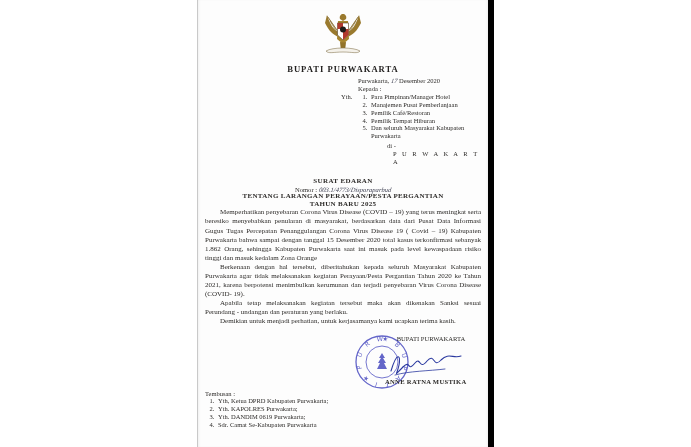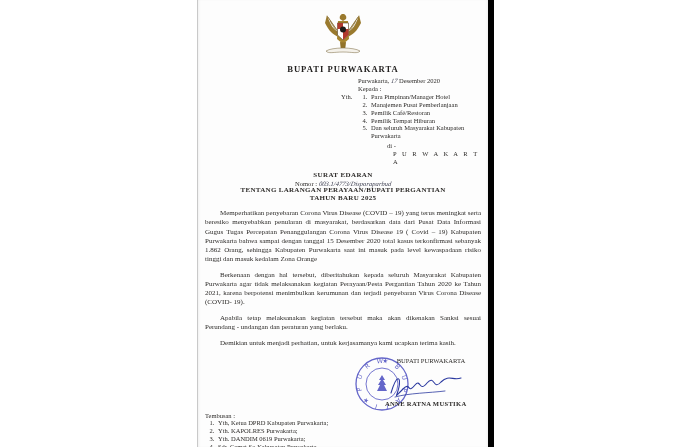--- a/index.html
+++ b/index.html
@@ -13,26 +13,26 @@
   .emblem-wrap{text-align:center;height:48px;}
   .letterhead{font-size:8.6px;font-weight:bold;letter-spacing:1px;margin-top:3px;color:#232120;}
   .kepada-block{margin-left:136px;margin-top:3px;font-size:6.5px;line-height:7.9px;}
   .kepada-block .ind{padding-left:17px;}
   .yth-row{display:flex;}
   .yth-label{width:17px;flex:0 0 17px;}
   ol.recipients{margin:0;padding-left:11px;width:100px;list-style-position:outside;}
   ol.recipients li{padding-left:2px;}
   .di-line{padding-left:46px;margin-top:2px;}
   .city-line{padding-left:52px;letter-spacing:2px;}
-  .head-block{margin-top:6px;font-size:7px;line-height:7.6px;}
+  .head-block{margin-top:12px;font-size:7px;line-height:7.6px;}
   .head-title{font-weight:bold;letter-spacing:0.4px;}
   .nomor-line{font-size:6.6px;}
   .hand{display:inline-block;font-style:italic;transform:skewX(-7deg);color:#3c3e50;}
   .subject{font-weight:bold;letter-spacing:0.3px;}
-  .para{font-size:7px;line-height:9.1px;text-align:justify;text-indent:15px;margin-top:7px;}
+  .para{font-size:7px;line-height:9.1px;text-align:justify;text-indent:15px;}
   .para:first-of-type{margin-top:9px;}
   .sig-block{position:relative;margin-left:180px;margin-top:8px;width:92px;height:52px;font-size:6.6px;}
   .sig-title{text-align:center;position:relative;z-index:2;}
   .sig-name{position:absolute;left:0;bottom:2px;font-weight:bold;letter-spacing:0.3px;z-index:3;white-space:nowrap;}
   .stamp{position:absolute;left:-32px;top:-2px;z-index:1;opacity:0.85;}
   .signature-svg{position:absolute;left:-2px;top:12px;z-index:2;}
   .tembusan{font-size:6.5px;line-height:7.8px;margin-top:3px;}
   ol.tembusan-list{margin:0;padding-left:11px;list-style-position:outside;}
   ol.tembusan-list li{padding-left:2px;}
 </style>
@@ -89,21 +89,21 @@
     <div class="di-line">di -</div>
     <div class="city-line">P U R W A K A R T A</div>
   </div>
 
   <div class="head-block center">
     <div class="head-title">SURAT EDARAN</div>
     <div class="nomor-line">
       <span>Nomor :</span>
       <span class="hand">003.1/4773/Disporaparbud</span>
     </div>
-    <div class="subject">TENTANG LARANGAN PERAYAAN/BUPATI PERGANTIAN</div>
+    <div class="subject">TENTANG LARANGAN PERAYAAN/PESTA PERGANTIAN</div>
     <div class="subject">TAHUN BARU 2025</div>
   </div>
 
   <div class="para">Memperhatikan penyebaran Corona Virus Disease (COVID – 19) yang terus meningkat serta beresiko menyebabkan penularan di masyarakat, berdasarkan data dari Pusat Data Informasi Gugus Tugas Percepatan Penanggulangan Corona Virus Disease 19 ( Covid – 19) Kabupaten Purwakarta bahwa sampai dengan tanggal 15 Desember 2020 total kasus terkonfirmasi sebanyak 1.862 Orang, sehingga Kabupaten Purwakarta saat ini masuk pada level kewaspadaan risiko tinggi dan masuk kedalam Zona Orange</div>
   <div class="para">Berkenaan dengan hal tersebut, diberitahukan kepada seluruh Masyarakat Kabupaten Purwakarta agar tidak melaksanakan kegiatan Perayaan/Pesta Pergantian Tahun 2020 ke Tahun 2021, karena berpotensi menimbulkan kerumunan dan terjadi penyebaran Virus Corona Disease (COVID- 19).</div>
   <div class="para">Apabila tetap melaksanakan kegiatan tersebut maka akan dikenakan Sanksi sesuai Perundang - undangan dan peraturan yang berlaku.</div>
   <div class="para">Demikian untuk menjadi perhatian, untuk kerjasamanya kami ucapkan terima kasih.</div>
 
   <div class="sig-block">
     <svg class="stamp" width="58" height="58" viewBox="0 0 58 58">

